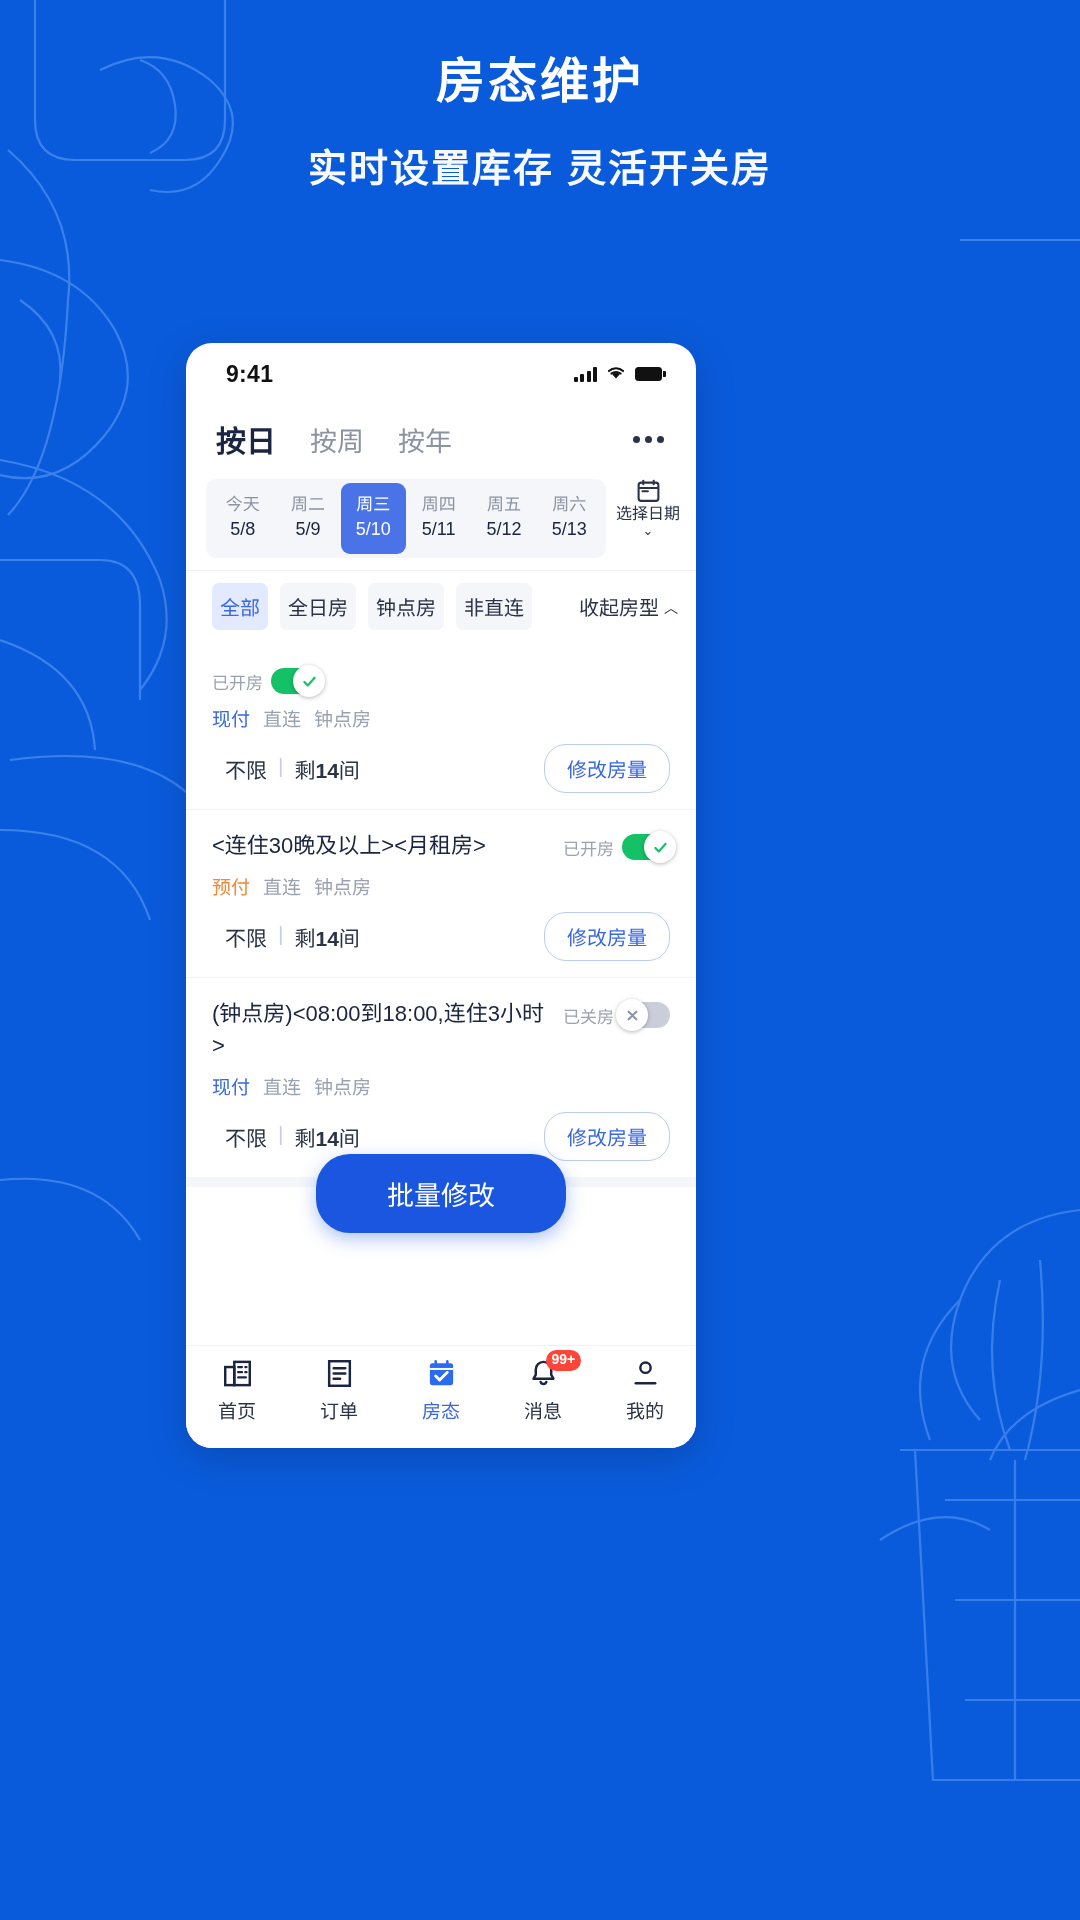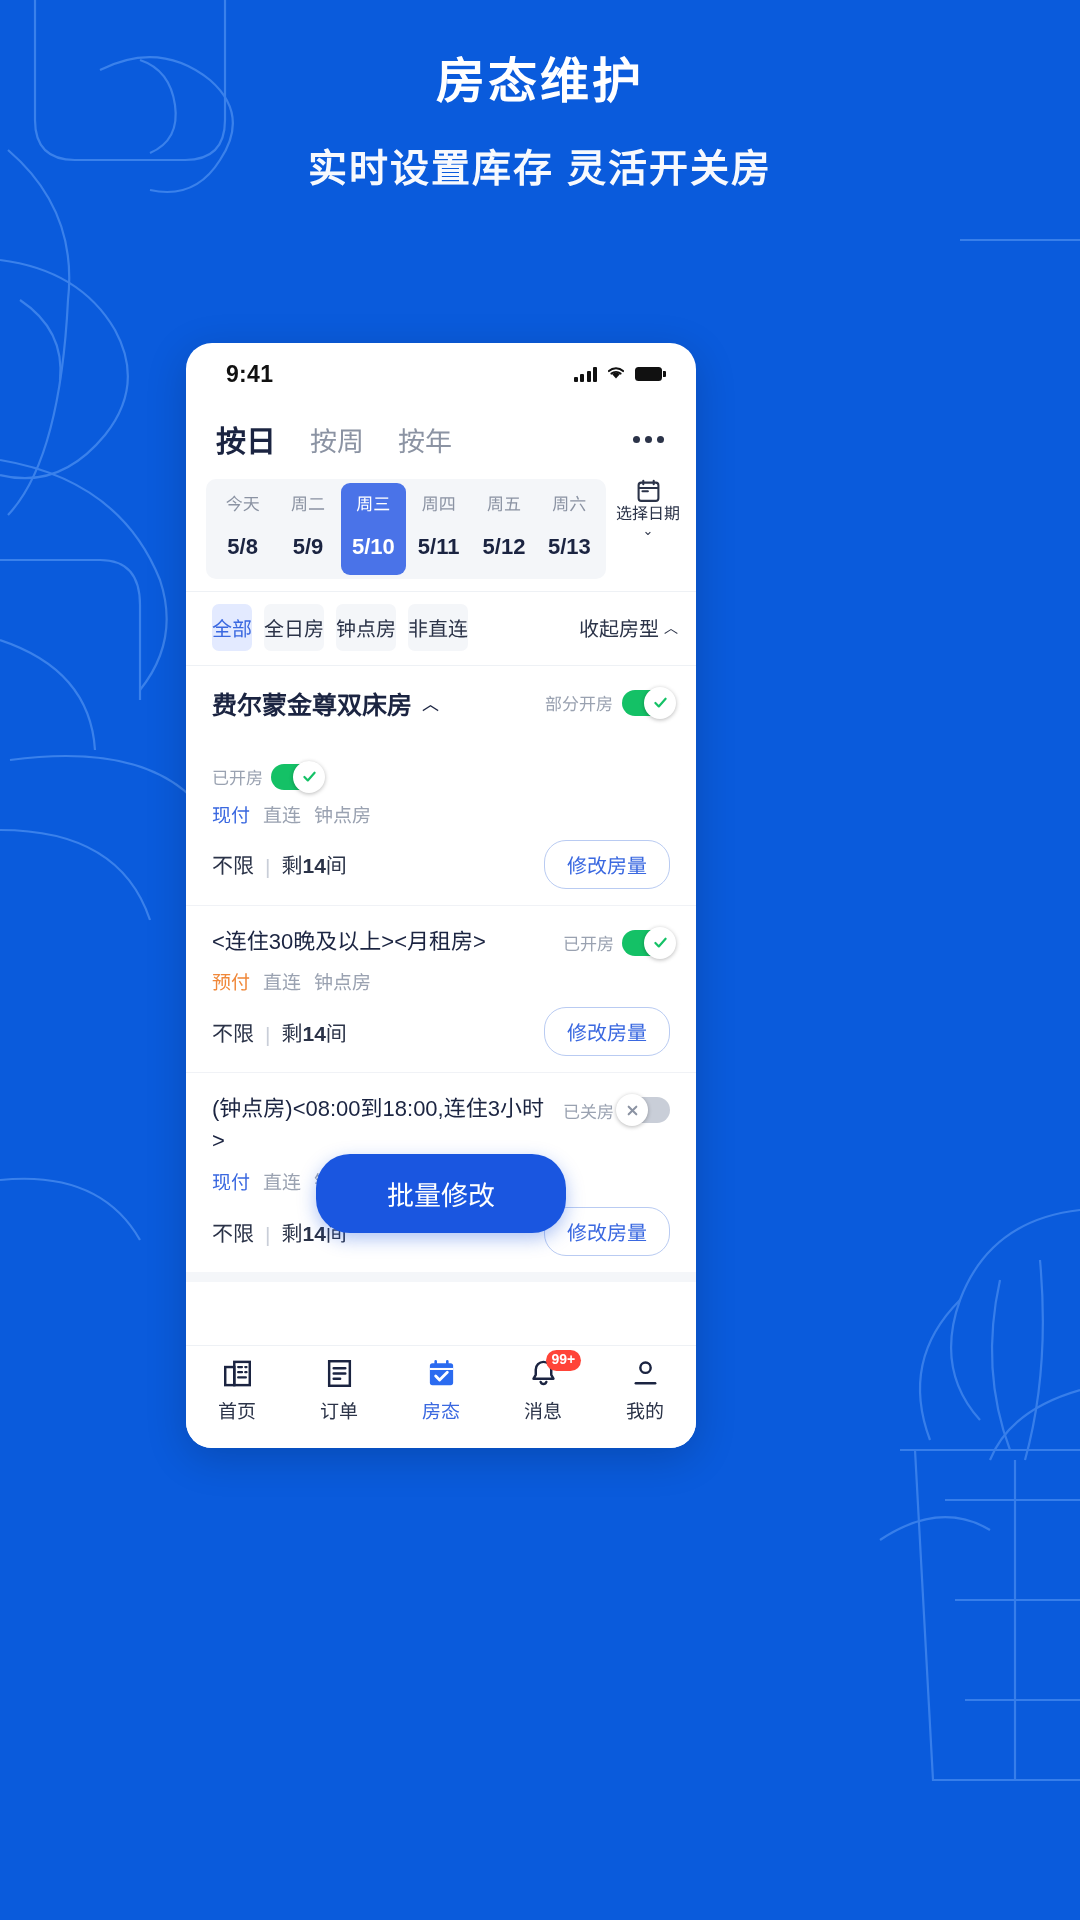--- a/index.html
+++ b/index.html
@@ -73,39 +73,39 @@
   .datestrip {
     display: flex; align-items: flex-start; padding: 8px 12px 12px 20px; gap: 6px;
   }
   .date-scroll {
     display: flex; background: #f4f6f9; border-radius: 10px; padding: 4px; gap: 0px; flex: 1 1 auto;
   }
   .date-chip {
     flex: 1 1 0; text-align: center; padding: 11px 0 13px 0; border-radius: 9px; cursor: pointer;
   }
   .date-chip .dow { font-size: 17px; color: #8b93a3; line-height: 1.35; }
-  .date-chip .dnum { font-size: 22px; color: #1b2441; font-weight: 700; line-height: 1.3; margin-top: 16px; }
+  .date-chip .dnum { font-size: 18px; color: #1b2441; font-weight: 400; line-height: 1.3; margin-top: 1px; }
   .date-chip.sel { background: #4a73e8; }
   .date-chip.sel .dow, .date-chip.sel .dnum { color: #fff; }
   .date-picker {
     width: 72px; flex: 0 0 72px; display: flex; flex-direction: column;
     align-items: center; justify-content: center; gap: 2px; cursor: pointer;
   }
   .cal-ic { width: 25px; height: 24px; }
   .date-picker .lbl { font-size: 16px; color: #2b3348; line-height: 1.1; }
   .date-picker .chev { font-size: 13px; color: #2b3348; line-height: 1; margin-top: -1px; }
 
   
   .filters {
     display: flex; align-items: center; gap: 12px;
     padding: 12px 18px 14px 26px;
     border-top: 1px solid #eef1f5;
   }
   .fchip {
-    background: #f4f6f9; border-radius: 7px; padding: 9px 0;
+    background: #f4f6f9; border-radius: 7px; padding: 9px 8px;
     font-size: 20px; color: #2b3348; cursor: pointer; white-space: nowrap;
   }
   .fchip.active { background: #e3eaff; color: #3a68e0; }
   .fchip-plain {
     margin-left: auto; font-size: 20px; color: #2b3348; cursor: pointer;
     display: flex; align-items: center; gap: 5px; white-space: nowrap;
   }
   .fchip-plain .caret { font-size: 14px; }
 
   
@@ -144,21 +144,21 @@
   .plan-title {
     font-size: 22px; color: #1b2441; line-height: 1.45; flex: 1 1 auto;
     word-break: break-all;
   }
   .plan-status { display: flex; align-items: center; gap: 8px; padding-top: 4px; flex: 0 0 auto; }
   .plan-tags { display: flex; gap: 13px; margin-top: 10px; }
   .tag { font-size: 19px; color: #9aa2b1; }
   .tag.pay-now { color: #3a68e0; }
   .tag.pay-pre { color: #f0883a; }
   .plan-bottom { display: flex; align-items: center; margin-top: 13px; }
-  .inv { font-size: 21px; color: #2b3348; display: flex; align-items: flex-end; gap: 11px; }
+  .inv { font-size: 21px; color: #2b3348; display: flex; align-items: flex-start; gap: 11px; margin-left: 13px; }
   .inv .sep { color: #c9ced8; }
   .inv b { font-weight: bold; }
   .btn-modify {
     margin-left: auto; border: 1px solid #b9cbf2; color: #3a68e0;
     border-radius: 22px; font-size: 20px; padding: 9px 22px; background: #fff; cursor: pointer;
     white-space: nowrap;
   }
   .plan-divider { height: 10px; background: #f4f6f9; }
 
   
@@ -311,36 +311,20 @@
     <div class="fchip">钟点房</div>
     <div class="fchip">非直连</div>
     <div class="fchip-plain">
       <span>收起房型</span>
       <span class="caret">︿</span>
     </div>
   </div>
 
   <div class="listbody">
 
-    <div class="roomhdr">
-      <div class="rname">
-        <span>费尔蒙金尊双床房</span>
-        <span class="caret">︿</span>
-      </div>
-      <div class="statuswrap">
-        <span class="status-txt">部分开房</span>
-        <span class="toggle on">
-          <span class="knob">
-            <svg viewBox="0 0 20 20">
-                <path d="M4 10.6 l4 4 l8 -9" stroke="#14c166" stroke-width="2.6" fill="none" stroke-linecap="round" stroke-linejoin="round"></path>
-              </svg>
-          </span>
-        </span>
-      </div>
-    </div>
 
     <div class="planwrap">
 
       <div class="plan">
         <div class="plan-top">
           <div class="plan-status">
             <span class="status-txt">已开房</span>
             <span class="toggle on">
               <span class="knob">
                 <svg viewBox="0 0 20 20">

